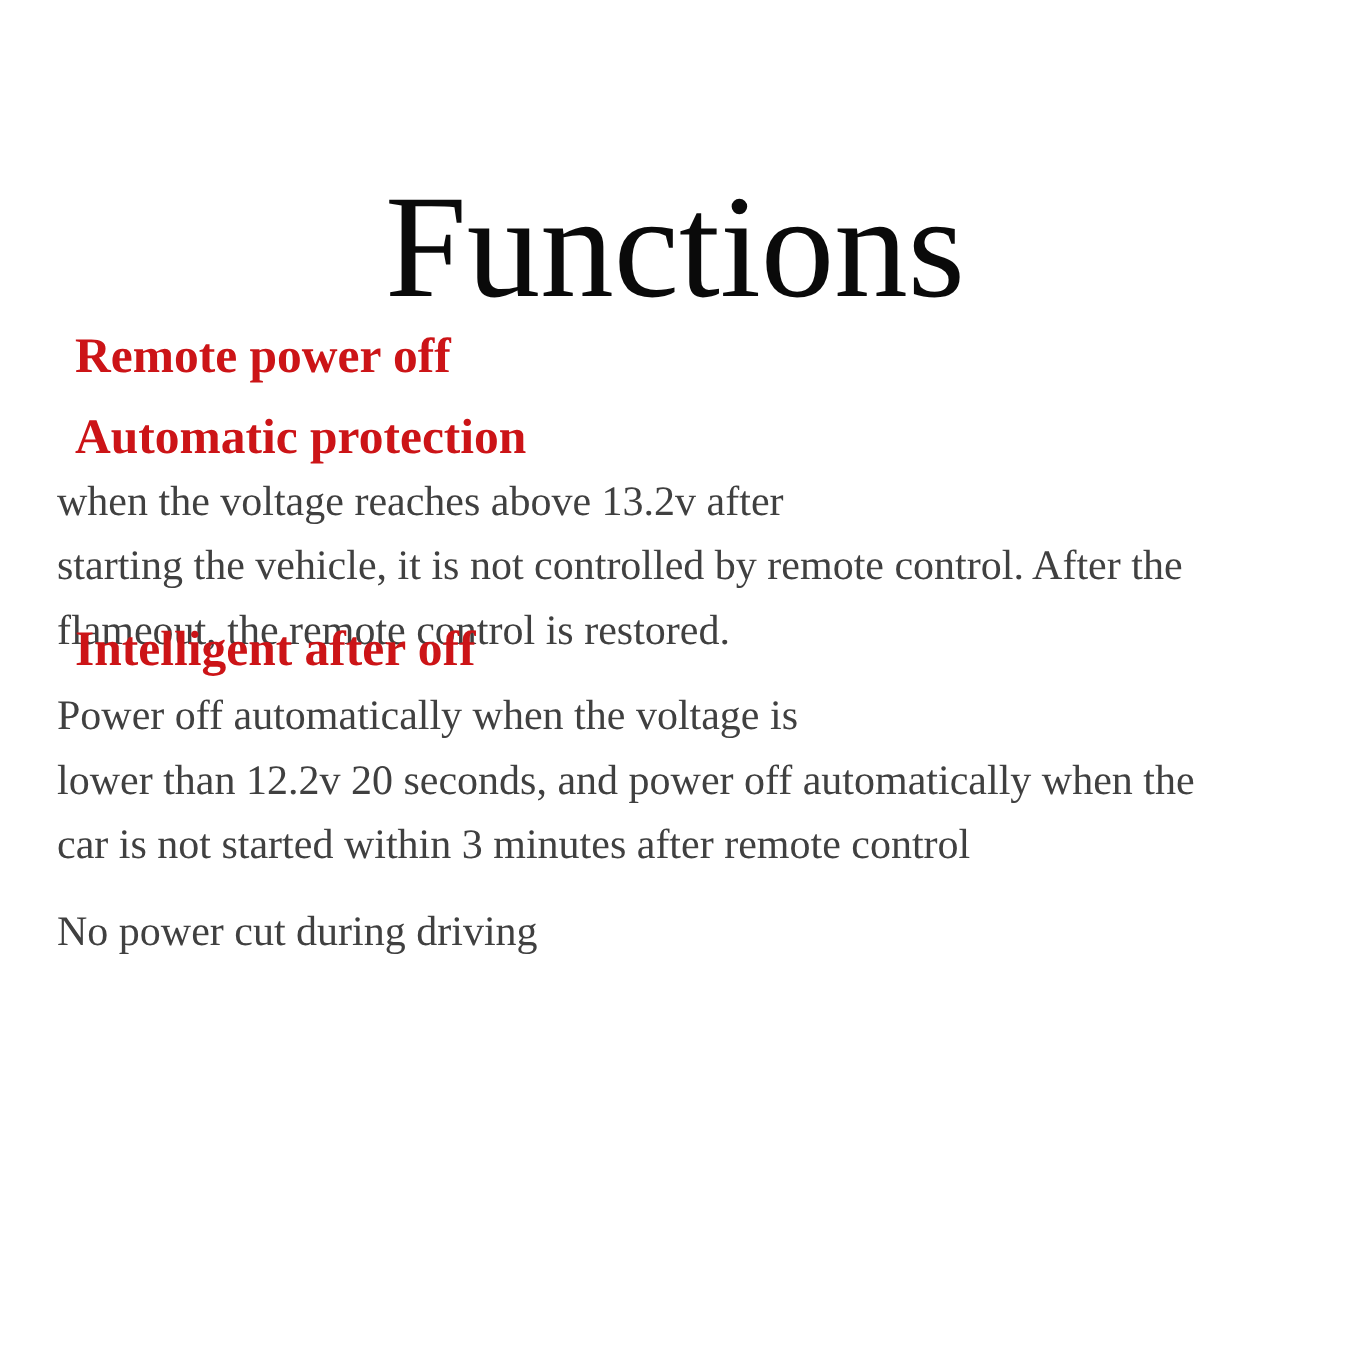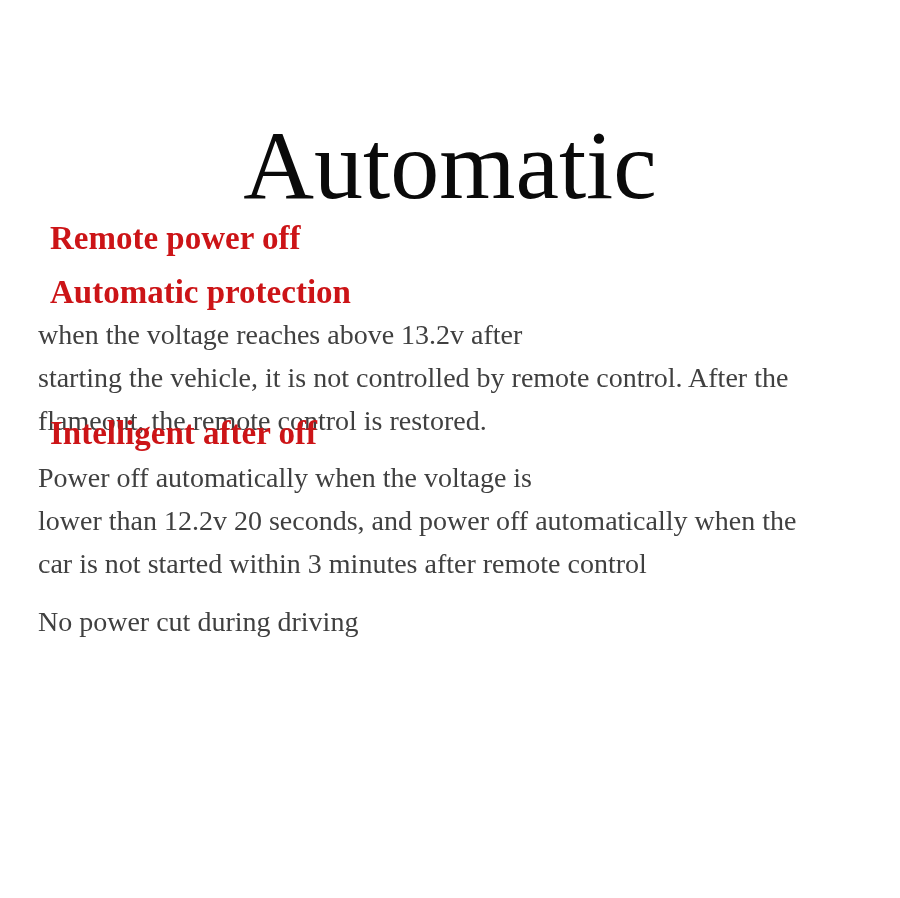--- a/index.html
+++ b/index.html
@@ -78,21 +78,21 @@
   #heading-intelligent-power-off { top: 414px; }
   #para-intelligent-power-off { top: 456px; }
   #heading-no-power-cut       { top: 557px; font-size: 34px; }
   #para-no-power-cut          { top: 600px; }
 </style>
 </head>
 <body>
 
 <div class="page">
 
-  <h1 class="doc-title">Automatic</h1>
+  <h1 class="doc-title">Functions</h1>
 
   <div class="content">
 
     <div class="heading" id="heading-automatic-protection">Automatic protection</div>
 
     <div class="heading" id="heading-remote-power-off">Remote power off</div>
 
     <div class="para" id="para-automatic-protection">when the voltage reaches above 13.2v after
 starting the vehicle, it is not controlled by remote control. After the
 flameout, the remote control is restored.</div>

